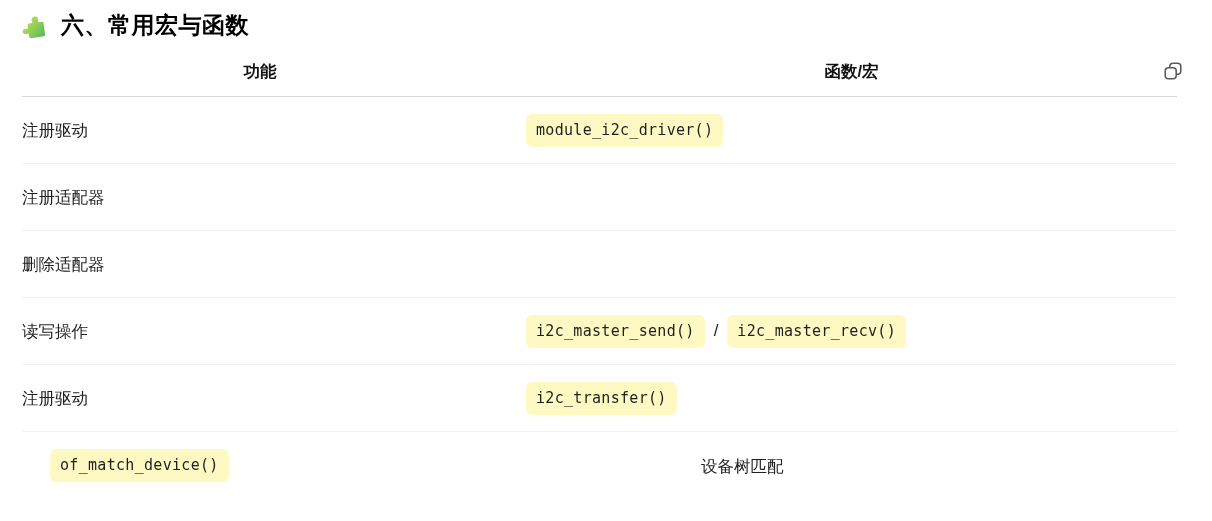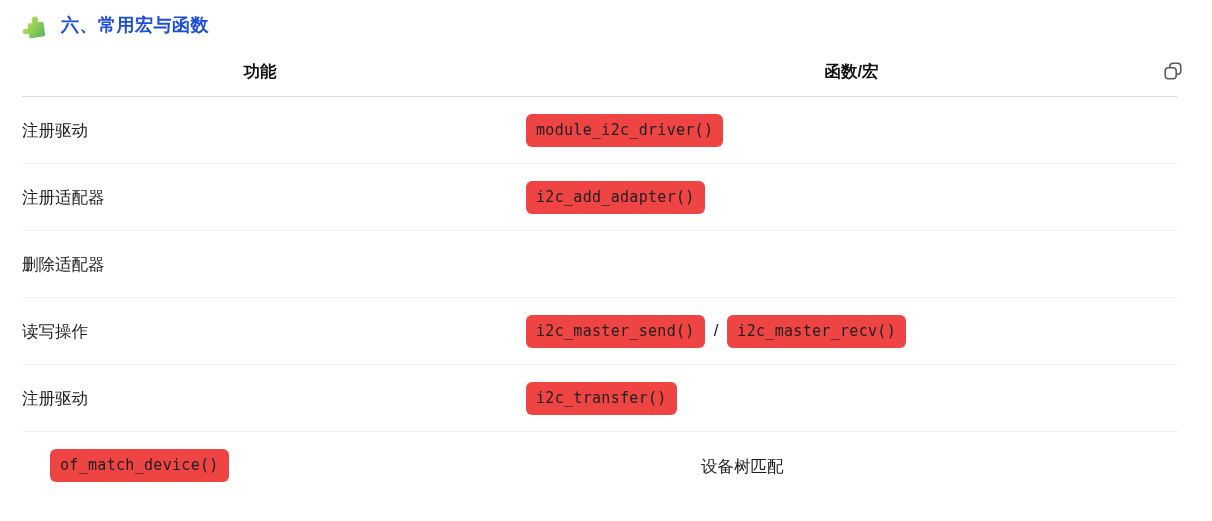--- a/index.html
+++ b/index.html
@@ -18,24 +18,24 @@
     display: flex;
     align-items: center;
     gap: 12px;
     padding: 9px 0 4px 21px;
     height: 46px;
   }
   .puzzle-wrap { width: 28px; height: 28px; flex: none; }
   .puzzle-wrap svg { width: 28px; height: 28px; display: block; }
   .page-title {
     margin: 0;
-    font-size: 18px;
+    font-size: 23px;
     font-weight: 700;
     letter-spacing: 0.5px;
-    color: #1d4ed8;
+    color: #000000;
     line-height: 1.15;
   }
 
   
   .macro-table { margin-left: 22px; width: 1155px; }
   .thead {
     position: relative;
     display: flex;
     align-items: center;
     padding: 15px 0 14px 0;
@@ -73,21 +73,21 @@
   }
   .trow:last-child { border-bottom: none; }
   .td { font-size: 16.5px; line-height: 22px; }
   .td.col-func {
     display: flex;
     align-items: center;
     gap: 9px;
     flex-wrap: nowrap;
   }
   .code-badge {
-    background: #ef4444;
+    background: #fef9c3;
     border-radius: 6px;
     padding: 5px 10px 6px 10px;
     font-family: "DejaVu Sans Mono", "Liberation Mono", monospace;
     font-size: 15px;
     letter-spacing: 0.3px;
     color: #1f1f1f;
     white-space: nowrap;
   }
   .code-sep {
     font-size: 17px;
@@ -131,23 +131,20 @@
     <div class="tbody" id="tbody">
   <div class="trow">
     <div class="td col-feature">注册驱动</div>
     <div class="td col-func">
             <code class="code-badge">module_i2c_driver()</code>
           </div>
   </div>
 
   <div class="trow">
     <div class="td col-feature">注册适配器</div>
-    <div class="td col-func">
-            <code class="code-badge">i2c_add_adapter()</code>
-          </div>
   </div>
 
   <div class="trow">
     <div class="td col-feature">删除适配器</div>
   </div>
 
   <div class="trow">
     <div class="td col-feature">读写操作</div>
     <div class="td col-func">
             <code class="code-badge">i2c_master_send()</code>

